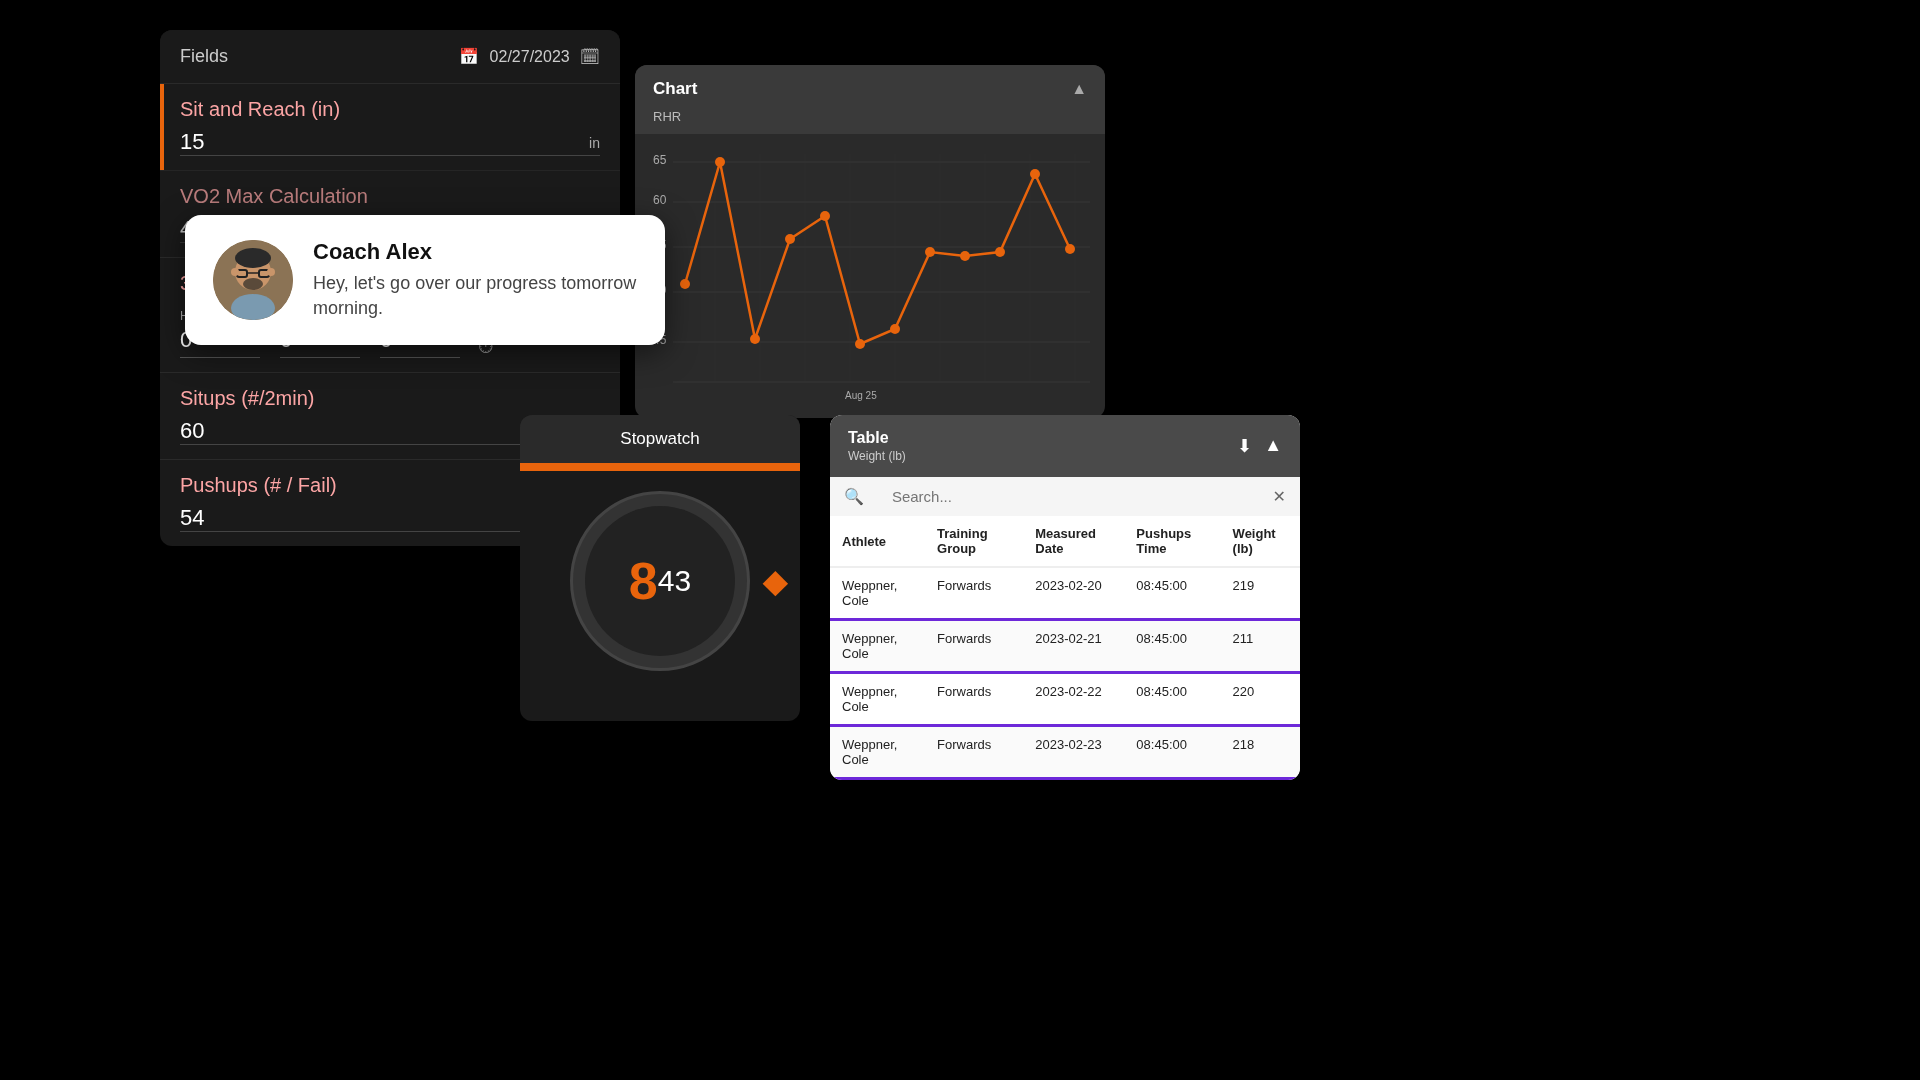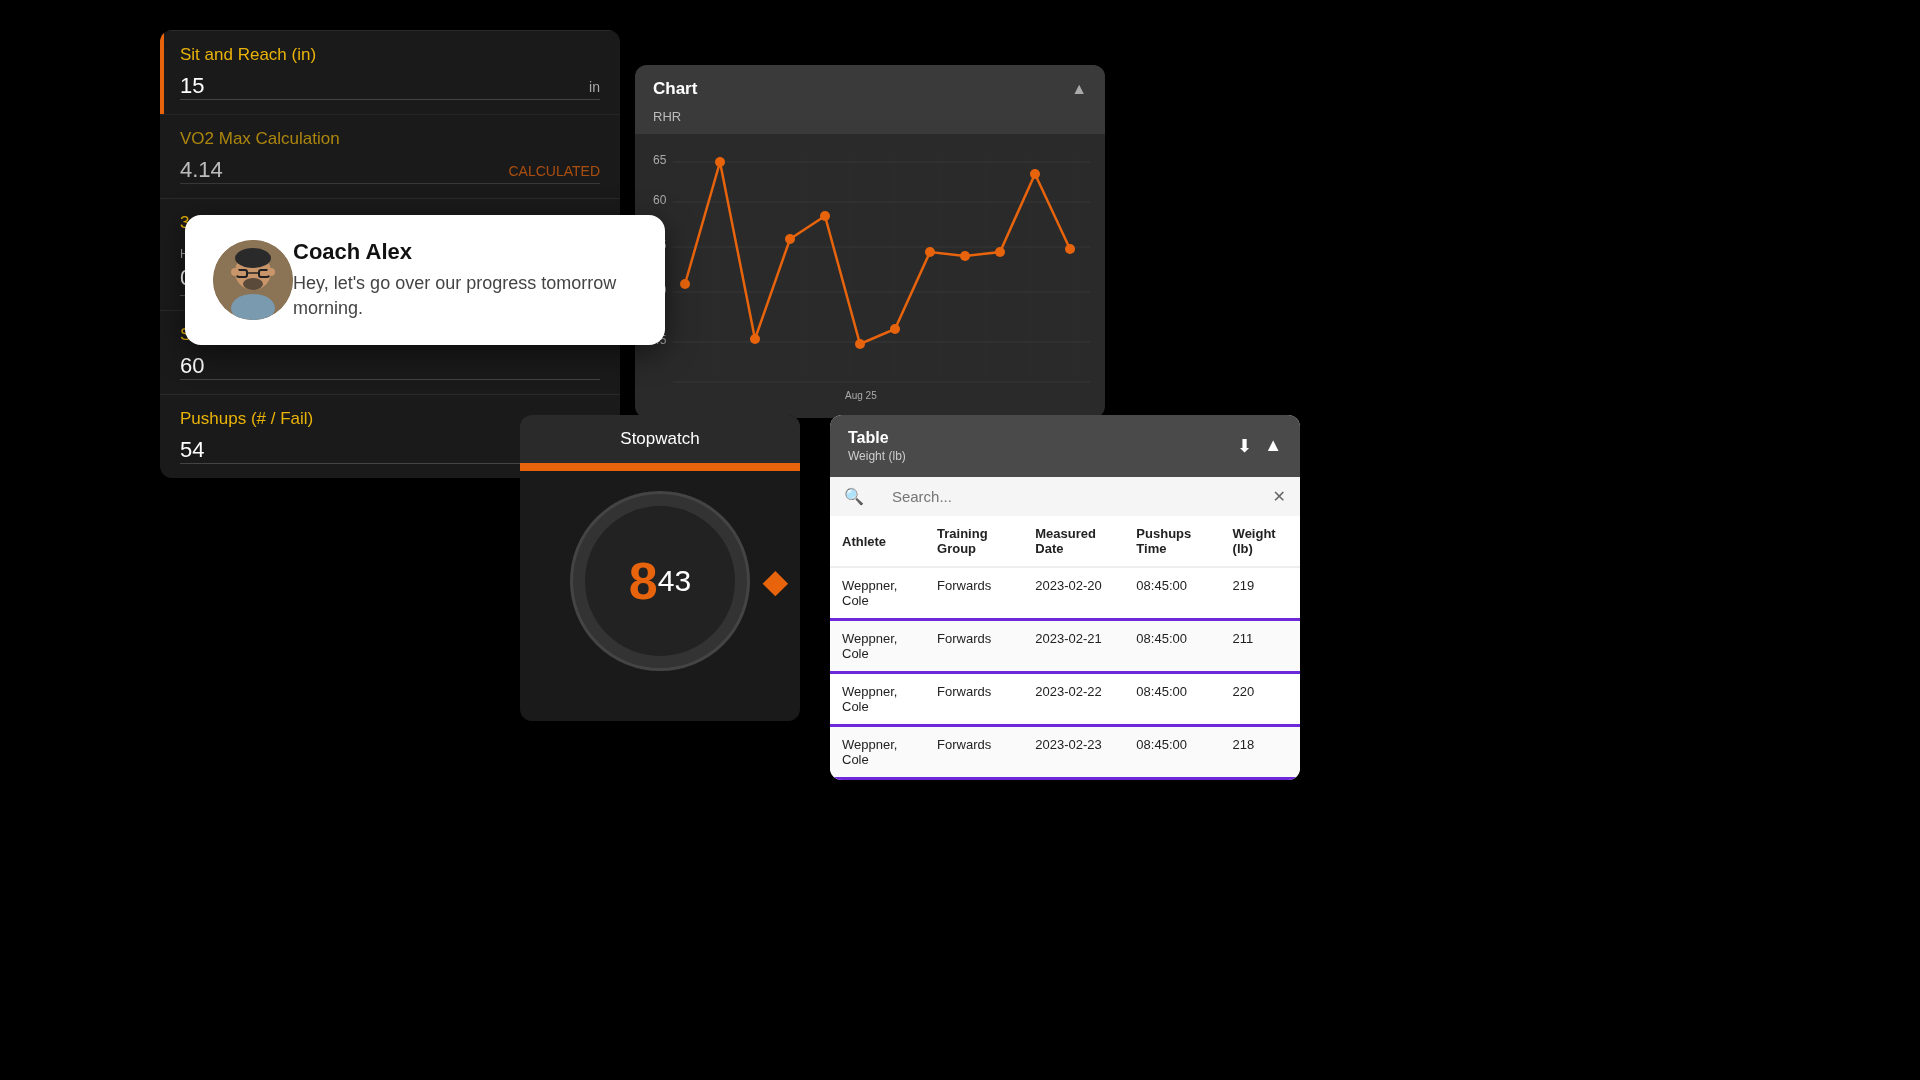--- a/index.html
+++ b/index.html
@@ -40,22 +40,22 @@
       gap: 10px;
       color: #ccc;
       font-size: 16px;
     }
     .field-section {
       position: relative;
       padding: 14px 20px;
       border-top: 1px solid #2a2a2a;
     }
     .field-label {
-      color: #eab308;
-      font-size: 17px;
+      color: #fca5a5;
+      font-size: 20px;
       margin-bottom: 8px;
     }
     .field-value {
       color: #fff;
       font-size: 22px;
     }
     .field-unit {
       color: #aaa;
       font-size: 14px;
       float: right;
@@ -113,20 +113,21 @@
     .coach-notification {
       position: absolute;
       left: 185px;
       top: 215px;
       width: 480px;
       background: #fff;
       border-radius: 16px;
       padding: 24px 28px;
       display: flex;
       align-items: center;
+      gap: 20px;
       z-index: 10;
       box-shadow: 0 8px 30px rgba(0,0,0,0.5);
     }
     .coach-avatar {
       width: 80px;
       height: 80px;
       border-radius: 50%;
       background: #8B7355;
       flex-shrink: 0;
       overflow: hidden;
@@ -327,20 +328,28 @@
       vertical-align: top;
     }
     .data-table tr:nth-child(even) td {
       background: #fafafa;
     }
   </style>
 </head>
 <body>
 
 <div class="fields-panel">
+  <div class="fields-header">
+    <span class="fields-title">Fields</span>
+    <div class="fields-date-area">
+      <span>📅</span>
+      <span>02/27/2023</span>
+      <span>🗓</span>
+    </div>
+  </div>
 
   <div class="field-section orange-left-border">
     <div class="field-label">Sit and Reach (in)</div>
     <div class="field-underline">
       <span class="field-value">15</span>
       <span class="field-unit">in</span>
     </div>
   </div>
 
   <div class="field-section" style="opacity:0.7;">

